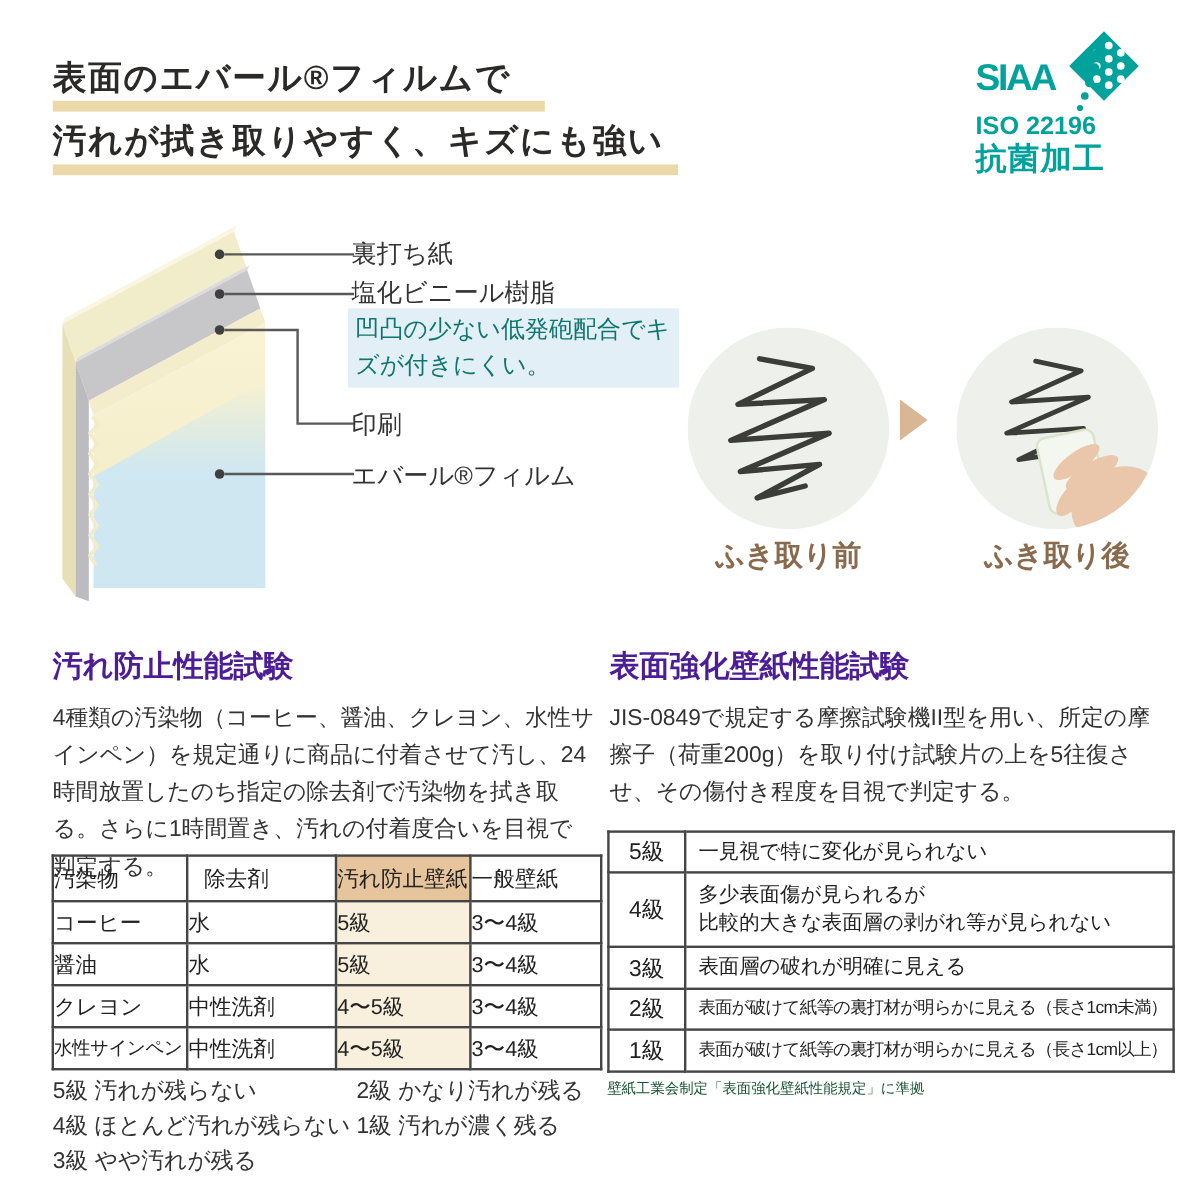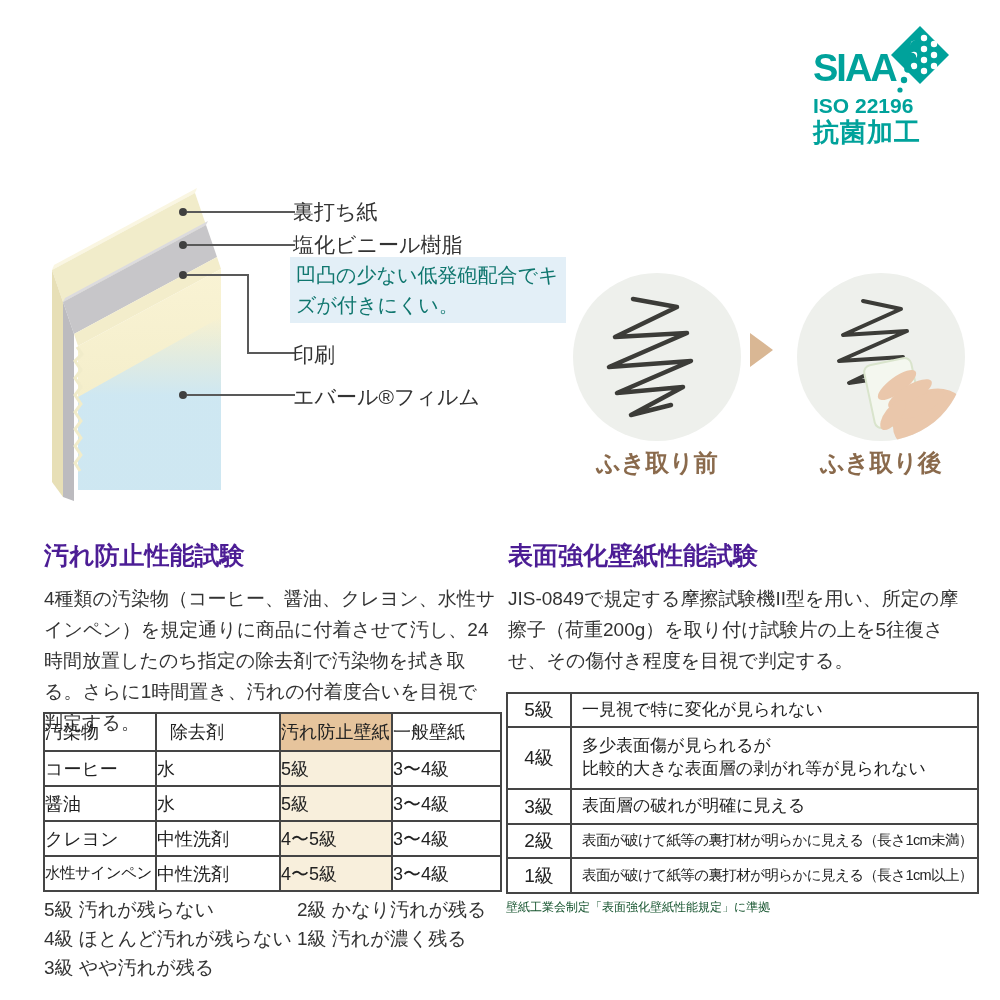--- a/index.html
+++ b/index.html
@@ -9,21 +9,21 @@
 
   
   .main-title{left:44px;top:40px;font-size:28px;font-weight:700;letter-spacing:1.5px;
               line-height:50px;color:#2b2a28;}
   .hl{display:inline-block;padding-bottom:3px;
       background:linear-gradient(#ecd9a9,#ecd9a9) no-repeat left bottom/100% 9px;}
   .hl1{padding-right:28px;}
   .hl2{padding-right:12px;}
 
   
-  .siaa-name{left:813px;top:49px;font-size:38px;font-weight:800;letter-spacing:-2px;color:#00a29b;line-height:1;}
+  .siaa-name{left:813px;top:49px;font-size:31px;font-weight:800;letter-spacing:-2px;color:#00a29b;line-height:1;}
   .siaa-iso{left:813px;top:95px;font-size:21px;font-weight:700;color:#00a29b;line-height:1;}
   .siaa-label{left:813px;top:119px;font-size:26px;font-weight:700;color:#00a29b;line-height:1;letter-spacing:1px;}
 
   
   .dlabel{font-size:21px;color:#333;line-height:28px;}
   .note-box{left:290px;top:257px;width:264px;background:#e3eff7;color:#0f766e;
             font-size:20px;line-height:30px;padding:3px 6px;}
 
   
   .circle-caption{width:168px;text-align:center;font-size:24px;font-weight:700;color:#8a6a4c;}
@@ -55,20 +55,24 @@
   .t2 .tight{font-size:14.5px;letter-spacing:-0.6px;}
 
   .legend{font-size:19px;line-height:29px;color:#333;}
   .footnote{font-size:12px;color:#14532d;}
 </style>
 </head>
 <body>
 
 <div class="page">
 
+  <div class="abs main-title">
+    <span class="hl hl1">表面のエバール®フィルムで</span><br>
+    <span class="hl hl2">汚れが拭き取りやすく、キズにも強い</span>
+  </div>
 
   <div class="abs siaa-name">SIAA</div>
   <svg class="abs" style="left:878px;top:18px;" width="84" height="92" viewBox="0 0 84 92">
     <polygon points="42,8 71,37 42,66 13,37" fill="#00a29b"></polygon>
     <g fill="#ffffff">
       <circle cx="36" cy="26" r="3.2"></circle>
         <circle cx="36" cy="37" r="3.2"></circle>
         <circle cx="36" cy="48" r="3.2"></circle>
       <circle cx="46" cy="20" r="3.2"></circle>
         <circle cx="46" cy="31" r="3.2"></circle>

